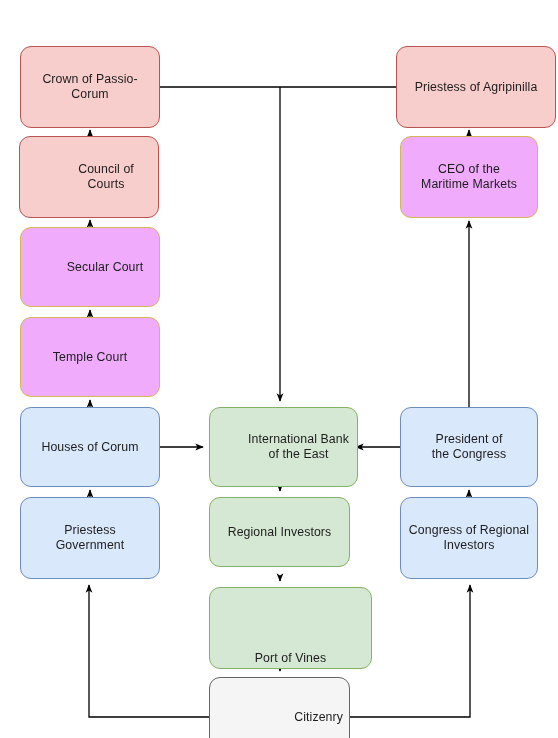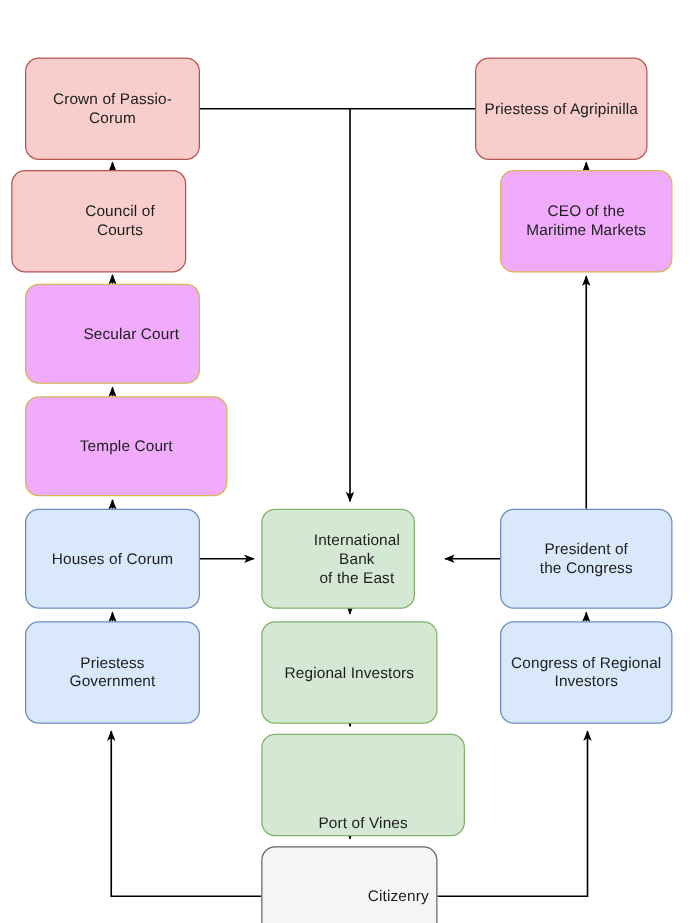--- a/index.html
+++ b/index.html
@@ -91,66 +91,66 @@
       <path d="M209,681 L89,681 L89,549" marker-end="url(#arrowhead)"></path>
       <path d="M350,681 L470,681 L470,549" marker-end="url(#arrowhead)"></path>
 
     </g>
   </svg>
 
   <div class="node fill-pink" style="left:20px;top:10px;width:140px;height:82px;">
     <span class="label">Crown of Passio-Corum</span>
   </div>
 
-  <div class="node fill-pink" style="left:9px;top:100px;width:140px;height:82px;padding-left:40px;">
+  <div class="node fill-pink" style="left:19px;top:100px;width:140px;height:82px;padding-left:40px;">
     <span class="label">Council of Courts</span>
   </div>
 
   <div class="node fill-yellow" style="left:20px;top:191px;width:140px;height:80px;padding-left:36px;">
     <span class="label">Secular Court</span>
   </div>
 
-  <div class="node fill-yellow" style="left:20px;top:281px;width:162px;height:80px;">
+  <div class="node fill-yellow" style="left:20px;top:281px;width:140px;height:80px;">
     <span class="label">Temple Court</span>
   </div>
 
   <div class="node fill-blue" style="left:20px;top:371px;width:140px;height:80px;">
     <span class="label">Houses of Corum</span>
   </div>
 
   <div class="node fill-blue" style="left:20px;top:461px;width:140px;height:82px;">
     <span class="label">Priestess
 Government</span>
   </div>
 
-  <div class="node fill-pink" style="left:380px;top:10px;width:138px;height:82px;">
+  <div class="node fill-pink" style="left:396px;top:10px;width:160px;height:82px;">
     <span class="label">Priestess of Agripinilla</span>
   </div>
 
   <div class="node fill-yellow" style="left:400px;top:100px;width:138px;height:82px;">
     <span class="label">CEO of the
 Maritime Markets</span>
   </div>
 
   <div class="node fill-blue" style="left:400px;top:371px;width:138px;height:80px;">
     <span class="label">President of
 the Congress</span>
   </div>
 
   <div class="node fill-blue" style="left:400px;top:461px;width:138px;height:82px;">
     <span class="label">Congress of Regional
 Investors</span>
   </div>
 
-  <div class="node fill-green" style="left:209px;top:371px;width:123px;height:80px;padding-left:36px;">
+  <div class="node fill-green" style="left:209px;top:371px;width:149px;height:80px;padding-left:36px;">
     <span class="label">International Bank
 of the East</span>
   </div>
 
-  <div class="node fill-green" style="left:209px;top:461px;width:141px;height:82px;text-align:right;">
+  <div class="node fill-green" style="left:209px;top:461px;width:141px;height:70px;text-align:right;">
     <span class="label">Regional Investors</span>
   </div>
 
   <div class="node fill-green" style="left:209px;top:551px;width:163px;height:82px;align-items:flex-end;">
     <span class="label">Port of Vines</span>
   </div>
 
   <div class="node fill-grey" style="left:209px;top:641px;width:141px;height:80px;">
     <span class="label">Citizenry</span>
   </div>

